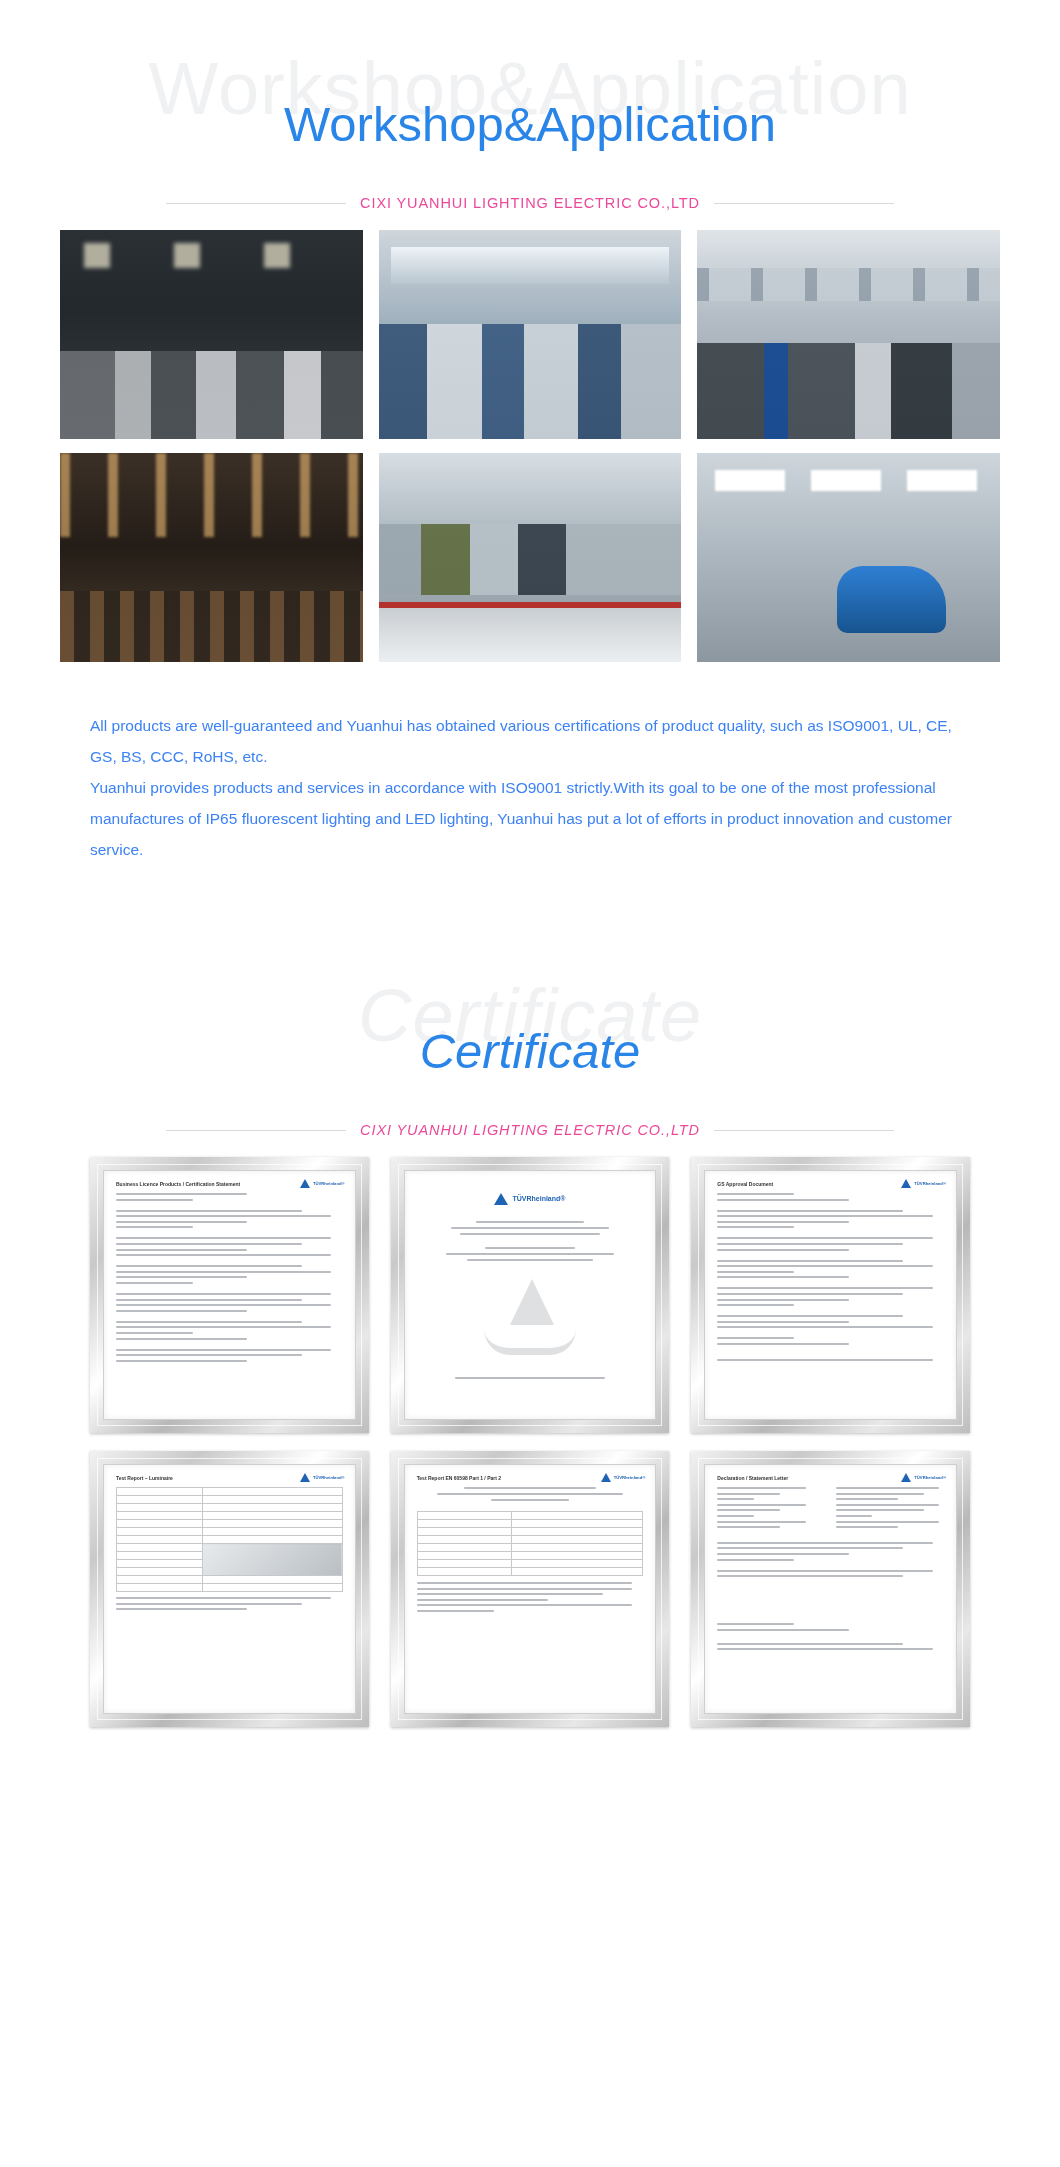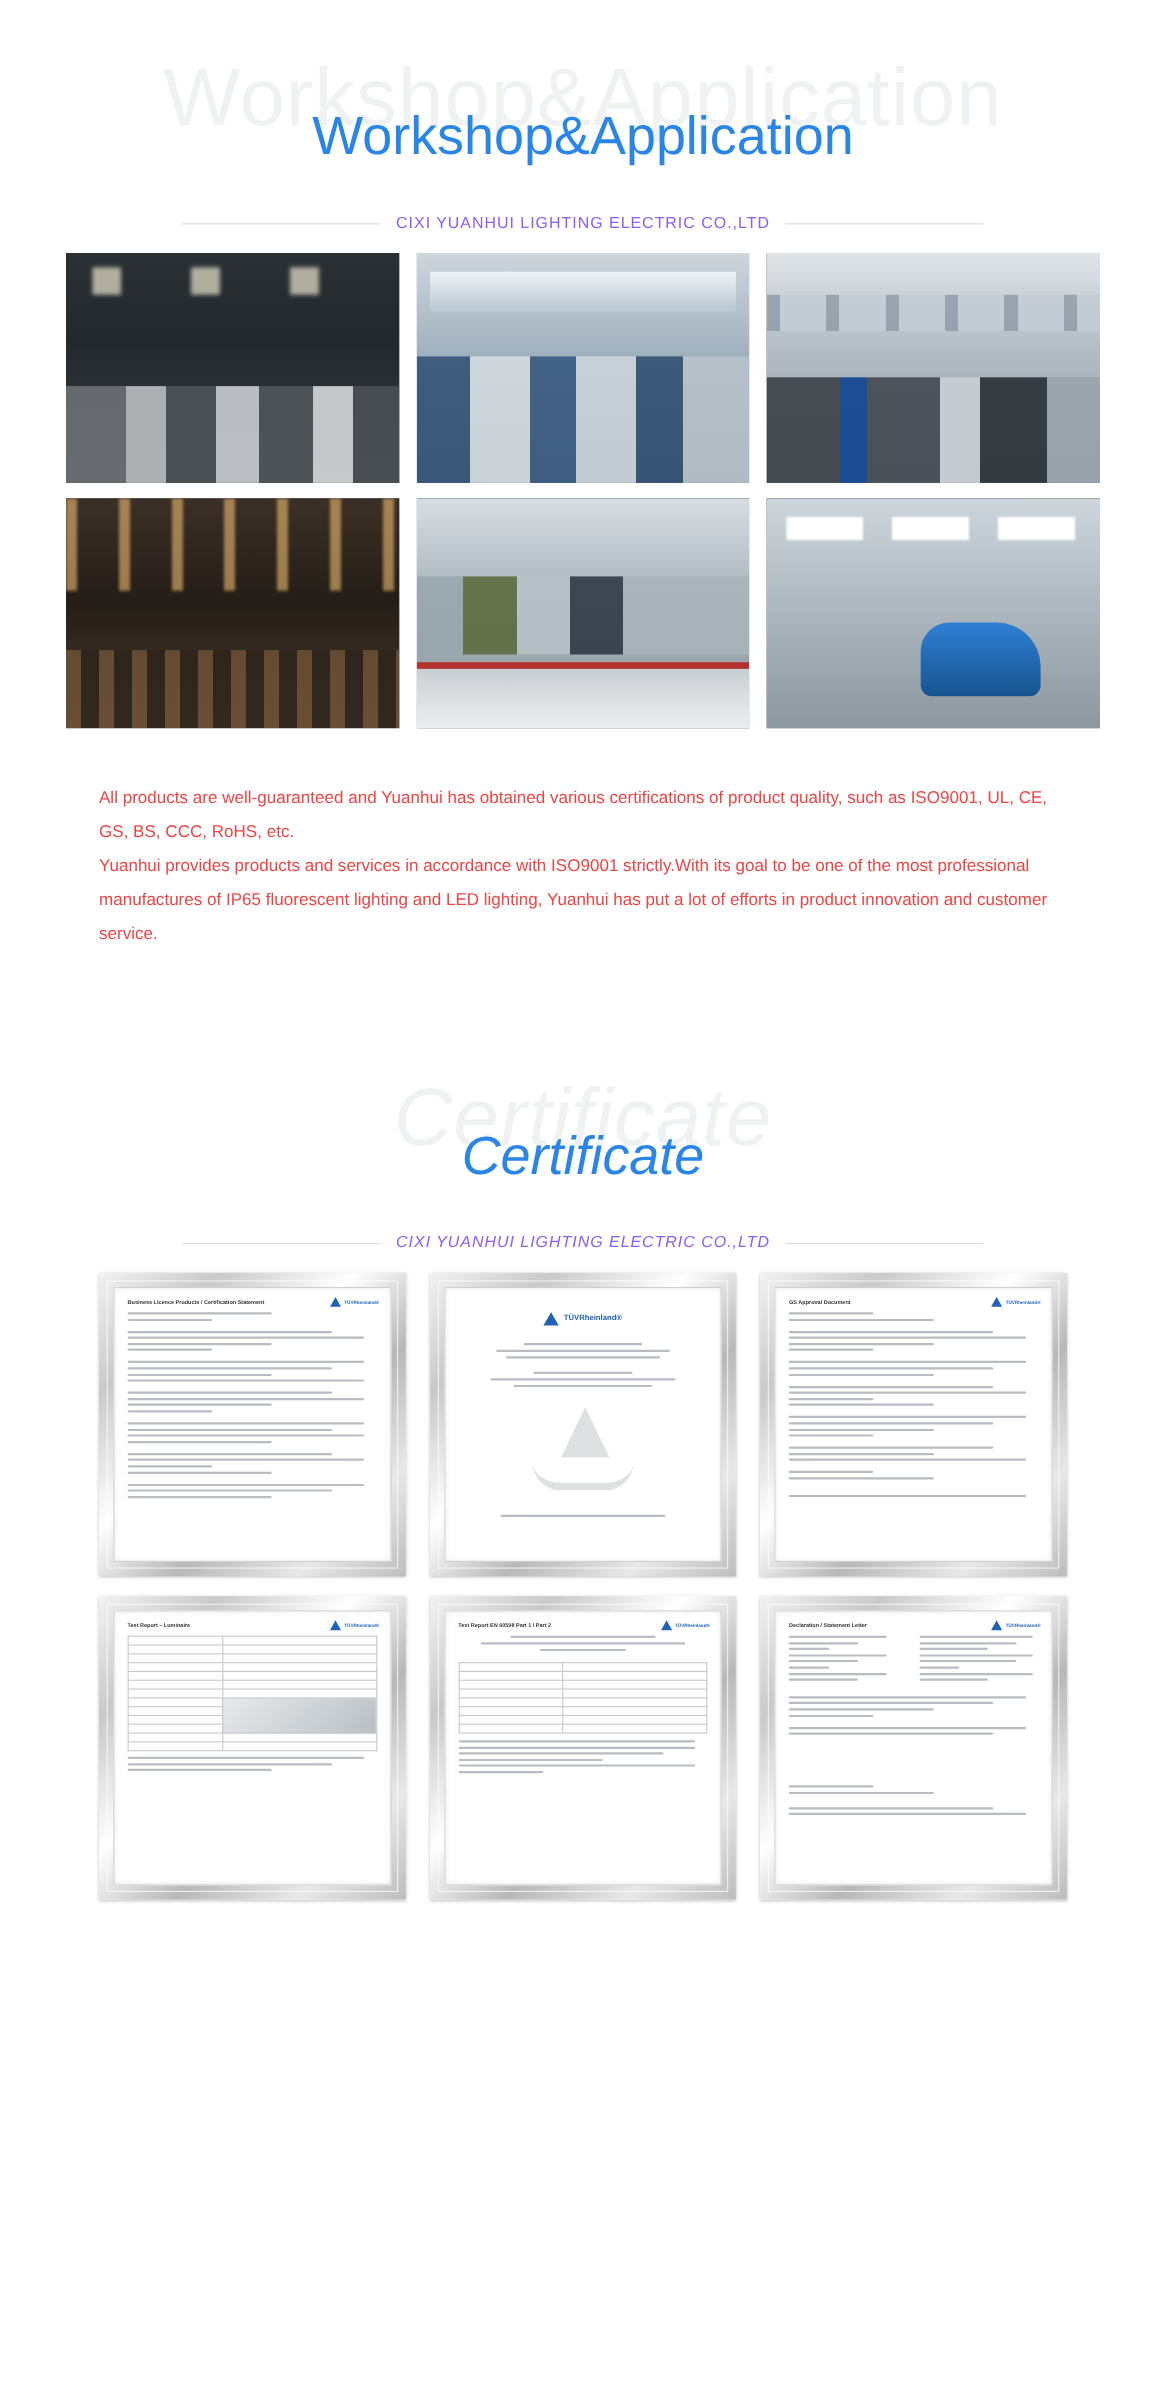--- a/index.html
+++ b/index.html
@@ -56,21 +56,21 @@
     gap: 14px;
   }
   .sub-line .rule {
     width: 180px;
     height: 1px;
     background: #d9dadd;
   }
   .sub-line .sub-text {
     font-size: 14.5px;
     letter-spacing: 0.9px;
-    color: #8b5cf6;
+    color: #ec4899;
     white-space: nowrap;
   }
 
   
   .photo-grid {
     width: 940px;
     margin: 0 auto;
     display: grid;
     grid-template-columns: repeat(3, 1fr);
     gap: 14px 16px;
@@ -179,21 +179,21 @@
     background: linear-gradient(180deg,#2f7fd4,#17548f);
     border-radius: 26px 40px 10px 10px;
   }
 
   
   .copy {
     width: 880px;
     margin: 0 auto;
     font-size: 15.5px;
     line-height: 31px;
-    color: #ef4444;
+    color: #3b82f6;
   }
   .copy p { margin: 0; }
 
   
   .cert-grid {
     width: 880px;
     margin: 0 auto;
     display: grid;
     grid-template-columns: repeat(3, 1fr);
     gap: 18px 22px;

